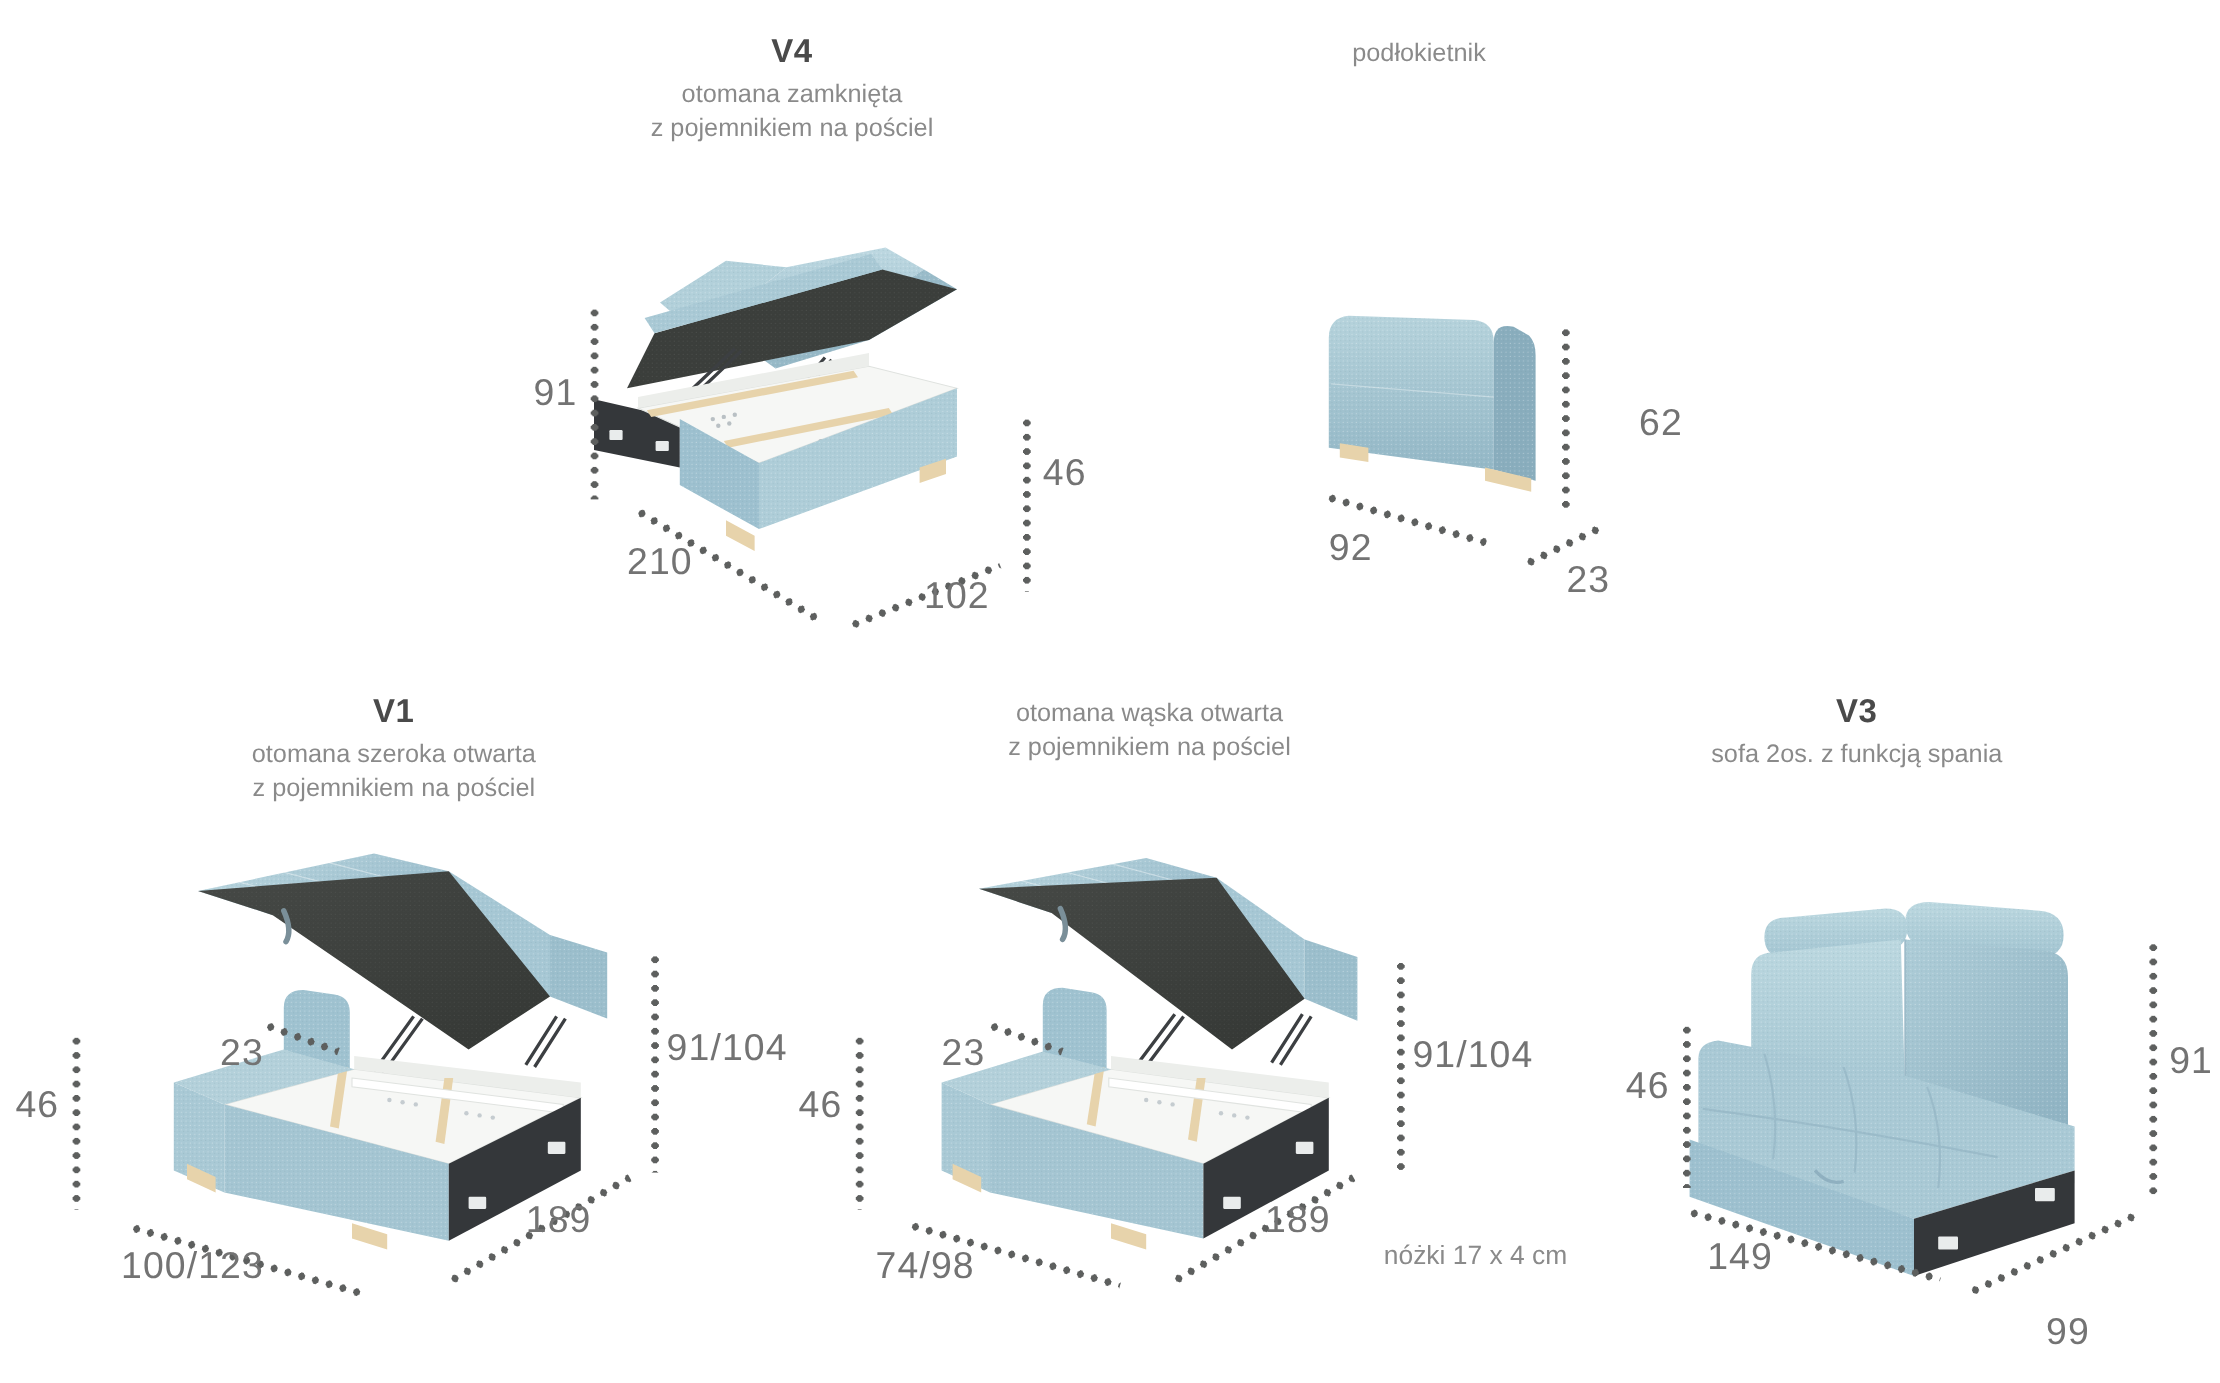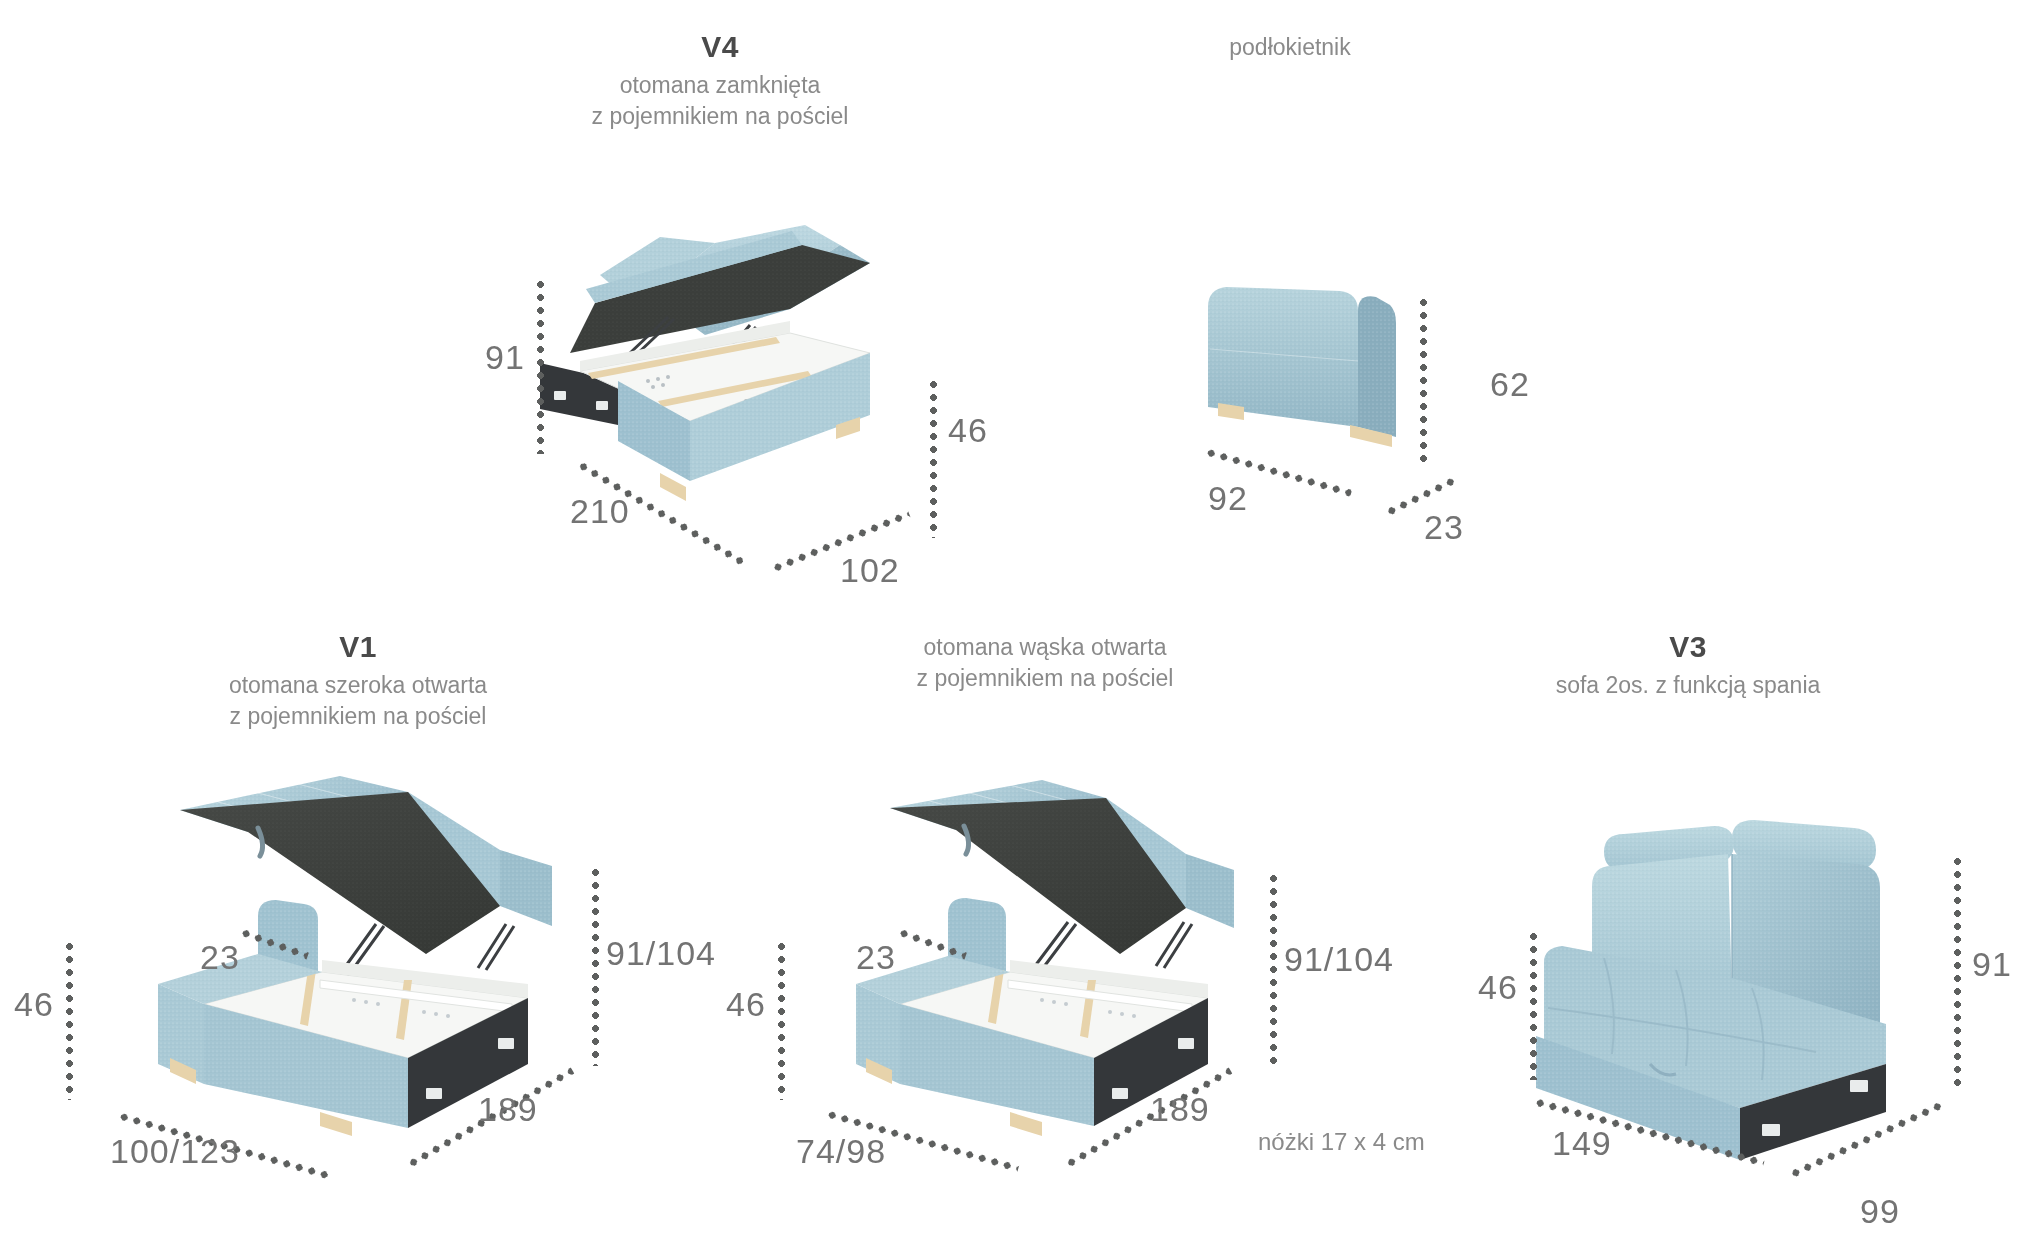--- a/index.html
+++ b/index.html
@@ -141,21 +141,21 @@
 <div class="dim" style="left:948px;top:411px;">46</div>
 
 <div class="lead" style="left:578px;top:460px;width:192px;transform:rotate(31deg);">
     <i></i>
   </div>
 <div class="dim" style="left:570px;top:492px;">210</div>
 
 <div class="lead" style="left:772px;top:566px;width:148px;transform:rotate(-22deg);">
     <i></i>
   </div>
-<div class="dim" style="left:840px;top:551px;">102</div>
+<div class="dim" style="left:840px;top:523px;">102</div>
 
 <div class="variant" style="left:1110px;top:28px;width:360px;">
   <div class="subtitle">podłokietnik</div>
 </div>
 
 <div class="art" style="left:1200px;top:275px;width:260px;height:220px;">
   <svg width="260" height="220" viewBox="0 0 260 220">
     <defs>
       <linearGradient id="armF" x1="0" y1="0" x2="0" y2="1">
         <stop offset="0" stop-color="#b6d3dc"></stop>

